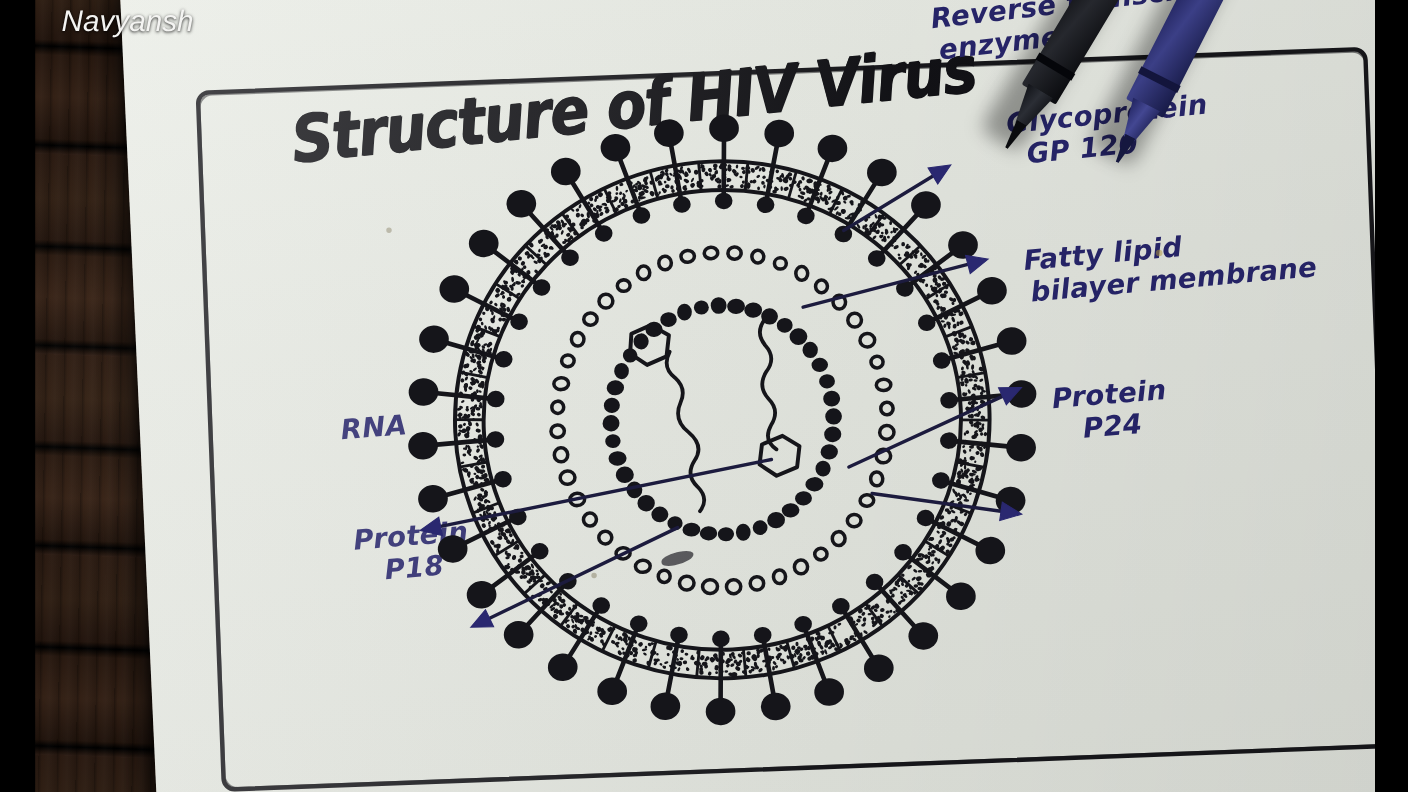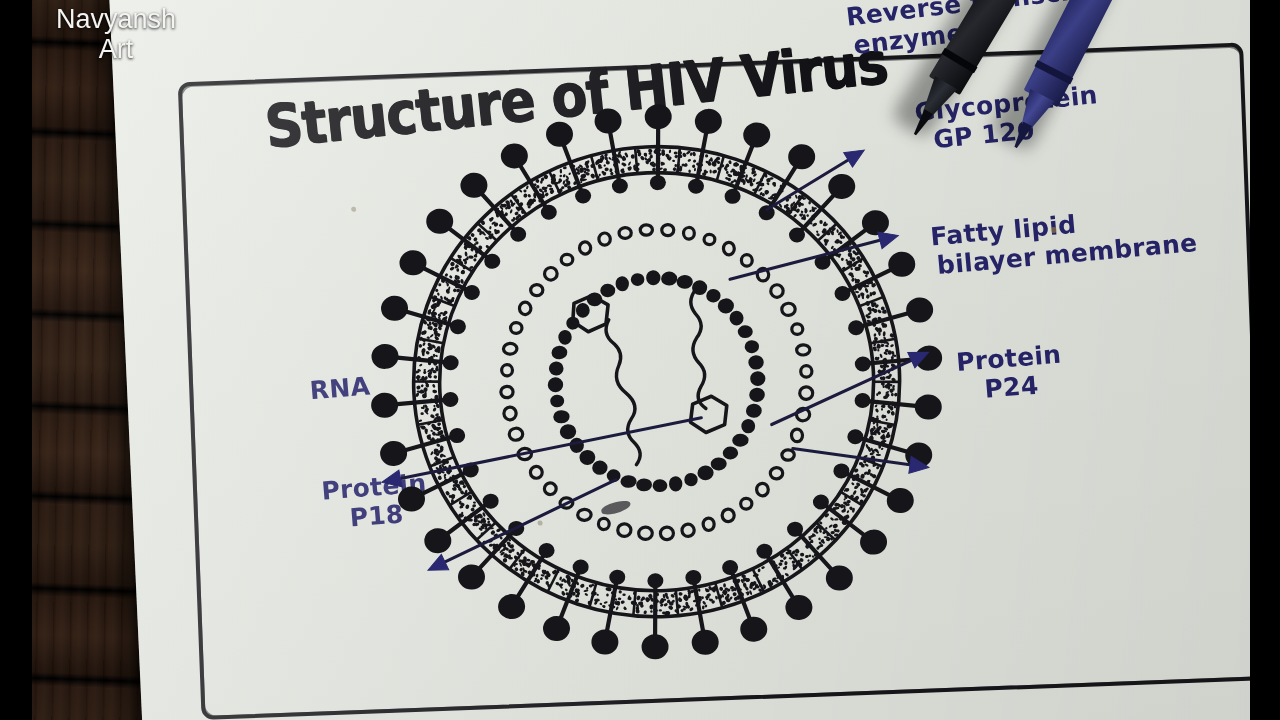--- a/index.html
+++ b/index.html
@@ -1,19 +1,19 @@
 <!DOCTYPE html>
 <html><head>
 <meta charset="utf-8">
 <title>Structure of HIV Virus</title>
 <style>
   html,body{margin:0;padding:0;background:#000;}
   body{width:1280px;height:720px;overflow:hidden;
        font-family:"Liberation Sans",sans-serif;}
-  #stage{position:relative;width:1280px;height:720px;overflow:hidden;background:#8b5cf6;}
+  #stage{position:relative;width:1280px;height:720px;overflow:hidden;background:#8b5cf6;font-style:italic;}
 
   
   .wood{position:absolute;left:30px;top:0;width:1220px;height:720px;
         background:
           repeating-linear-gradient(91deg,
              rgba(0,0,0,.30) 0px, rgba(0,0,0,.0) 3px, rgba(255,255,255,.03) 9px, rgba(0,0,0,.12) 17px),
           repeating-linear-gradient(182deg,
              #4a2d1c 0px,#533520 40px,#3d2416 78px,#000 84px,#462a19 92px,#5a3823 130px,#3a2214 168px,#000 174px,#4e3020 182px);
         background-size:auto, auto;
         filter:saturate(.95);}
@@ -1922,15 +1922,14 @@
       <div class="ring"></div>
     <div class="cone"></div>
       <div class="tip"></div>
   </div>
 
   <div class="bar l"></div>
   <div class="bar r"></div>
 
   <div id="wm">
     <div>Navyansh</div>
-    <div>Art</div>
   </div>
 </div>
 
 </body></html>

